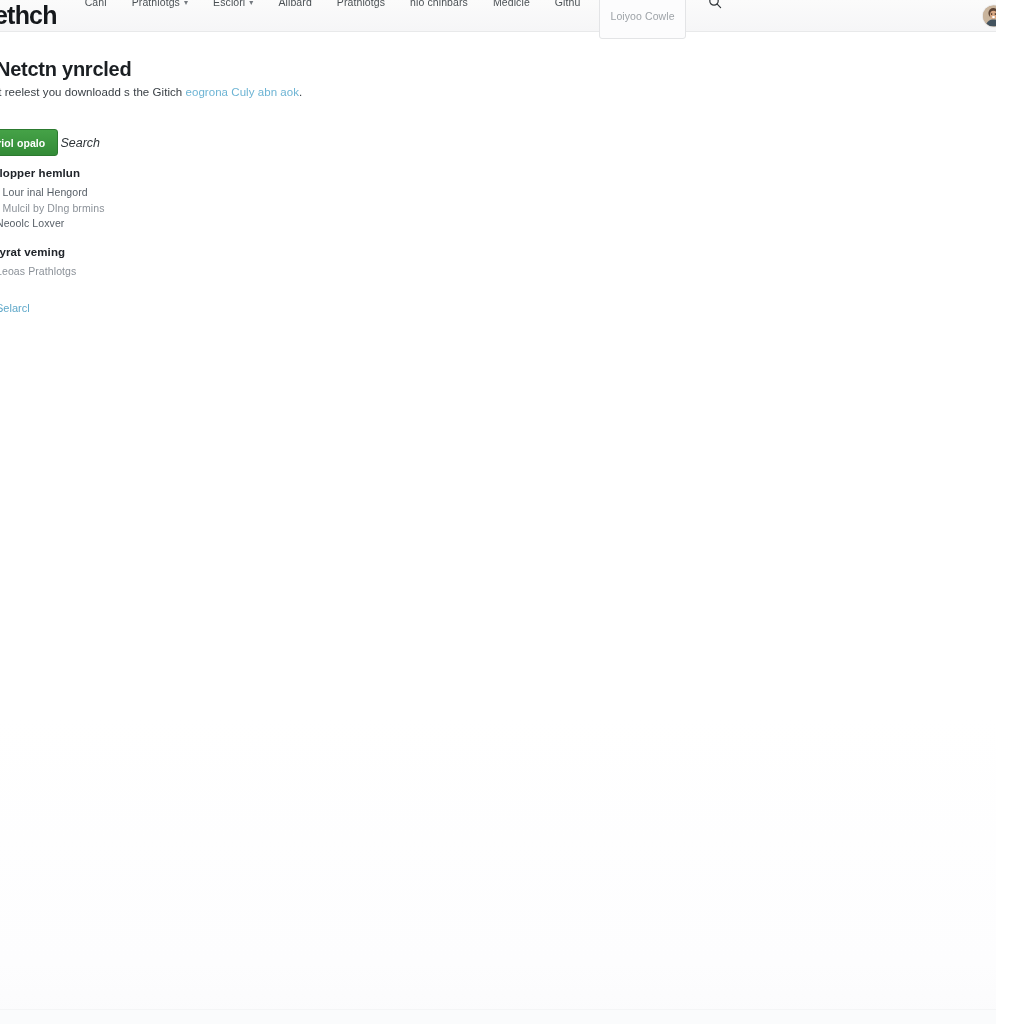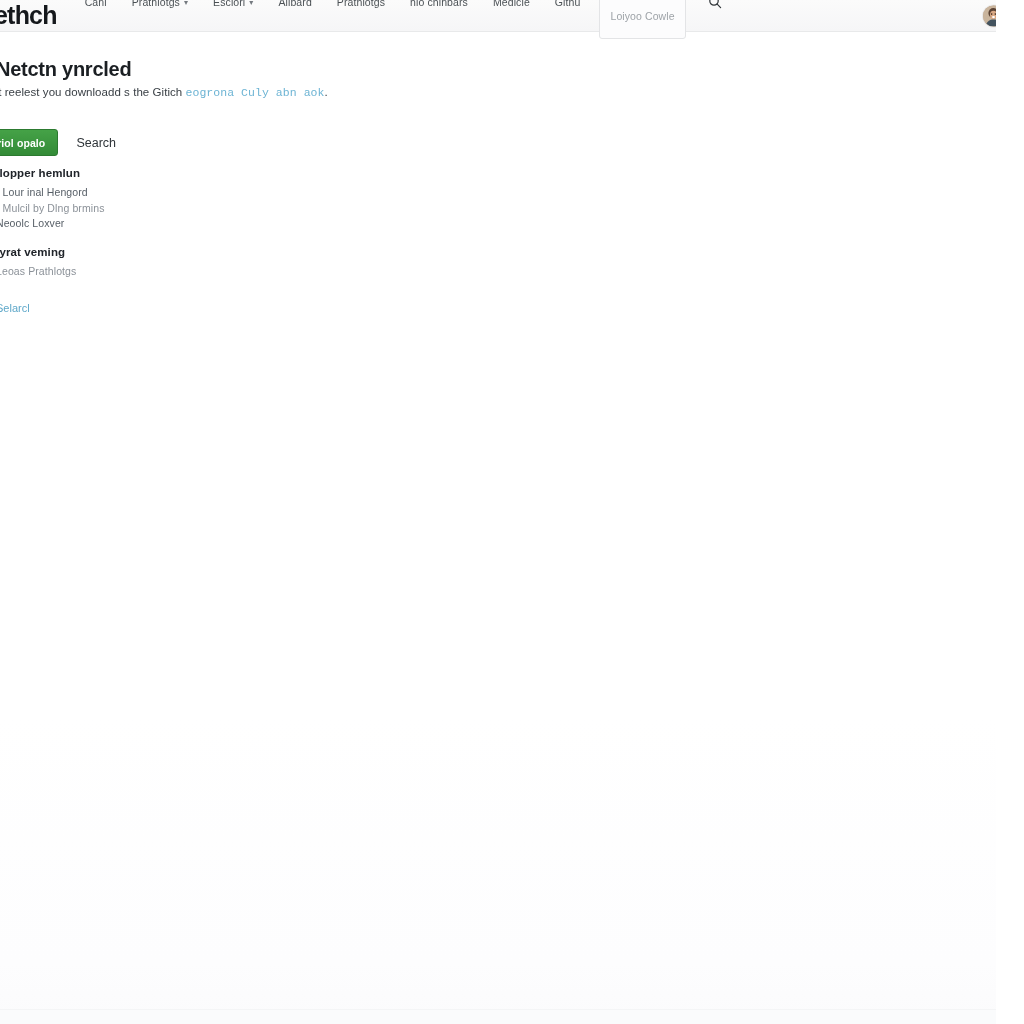--- a/index.html
+++ b/index.html
@@ -147,21 +147,20 @@
     left: -5px;
     top: 54px;
     font-size: 11.5px;
     color: #3a4046;
     white-space: nowrap;
     letter-spacing: 0.05px;
   }
   .page-subtitle .link {
     color: #6db4d4;
     text-decoration: none;
-    font-family: Liberation Mono, monospace;
   }
 
   
   .action-row {
     position: absolute;
     left: 0;
     top: 97px;
     display: flex;
     align-items: center;
   }
@@ -179,22 +178,23 @@
     padding: 0 12px;
     box-sizing: border-box;
     margin-left: -26px;
     white-space: nowrap;
     letter-spacing: 0.1px;
   }
 
   .tab-label {
     font-size: 12.5px;
     color: #2f3539;
-    margin-left: 18px;
-    white-space: nowrap;
+    margin-left: 2px;
+    white-space: nowrap;
+    font-style: italic;
   }
 
   
   .results {
     position: absolute;
     left: 0;
     top: 135px;
     width: 340px;
   }
 

